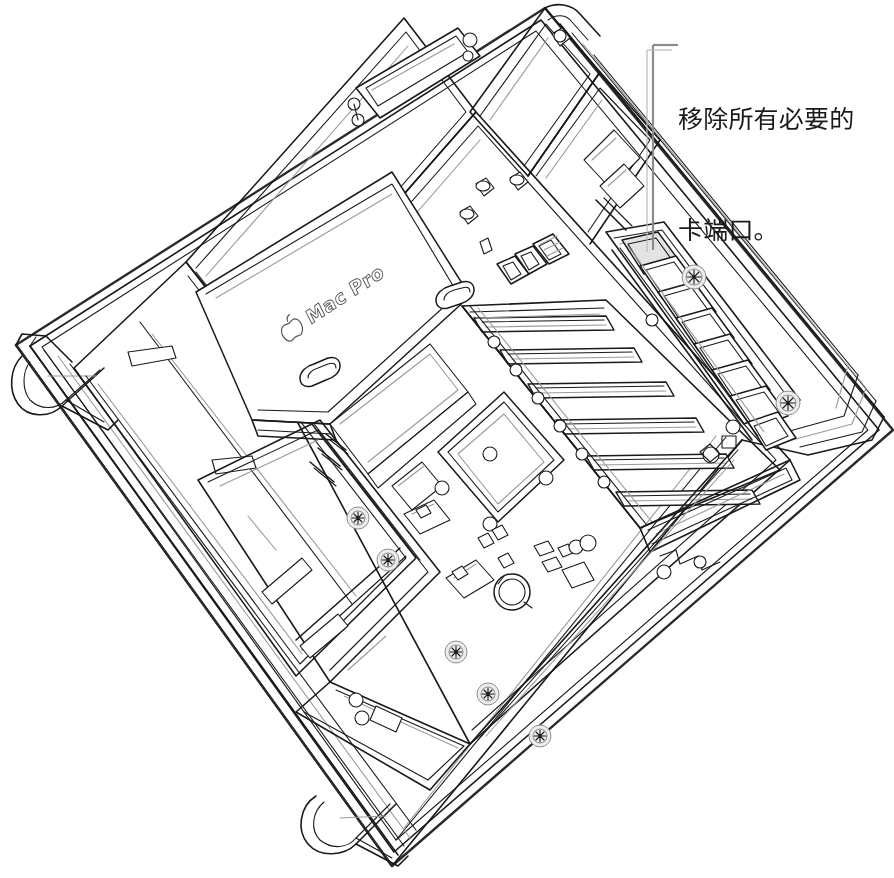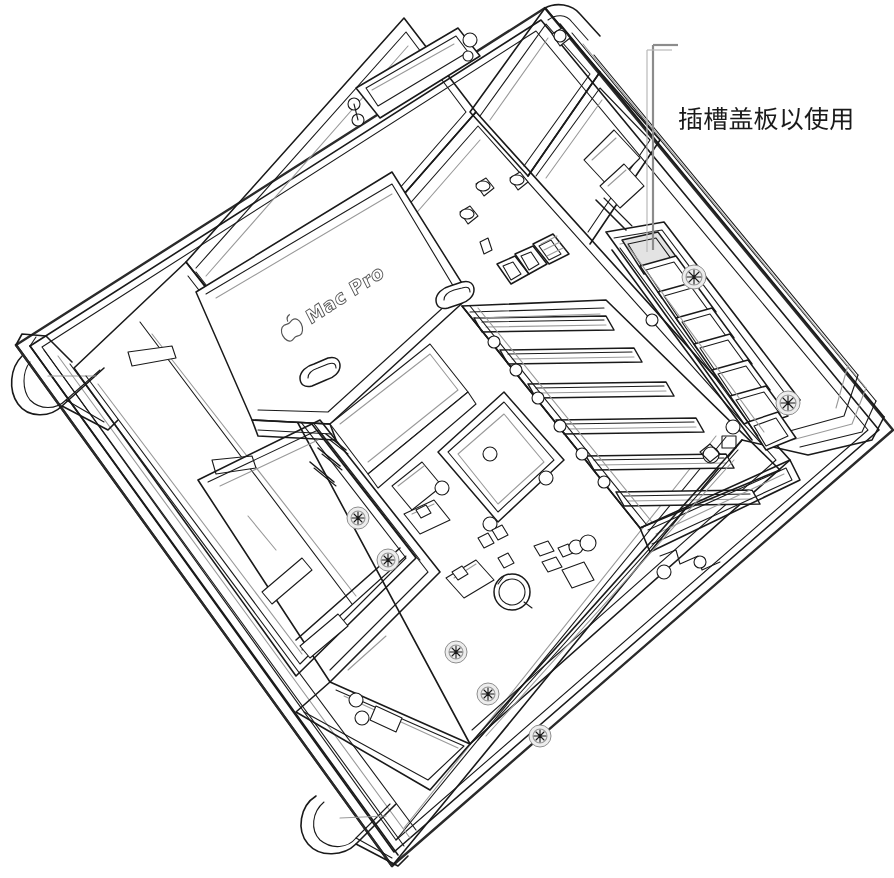--- a/index.html
+++ b/index.html
@@ -467,16 +467,17 @@
 
       <path class="leader" d="M 653 45 L 653 250"></path>
 
       <path class="leader-thin" d="M 647 50 L 647 252"></path>
       <path class="leader-thin" d="M 647 50 L 672 50"></path>
     </g>
 
   </svg>
 
   <div id="callout-text">
-    <span class="cl-line">插槽盖板以使用</span>
+    <span class="cl-line">移除所有必要的</span>
+    <span class="cl-line">卡端口。</span>
   </div>
 
 </div>
 
 </body></html>

